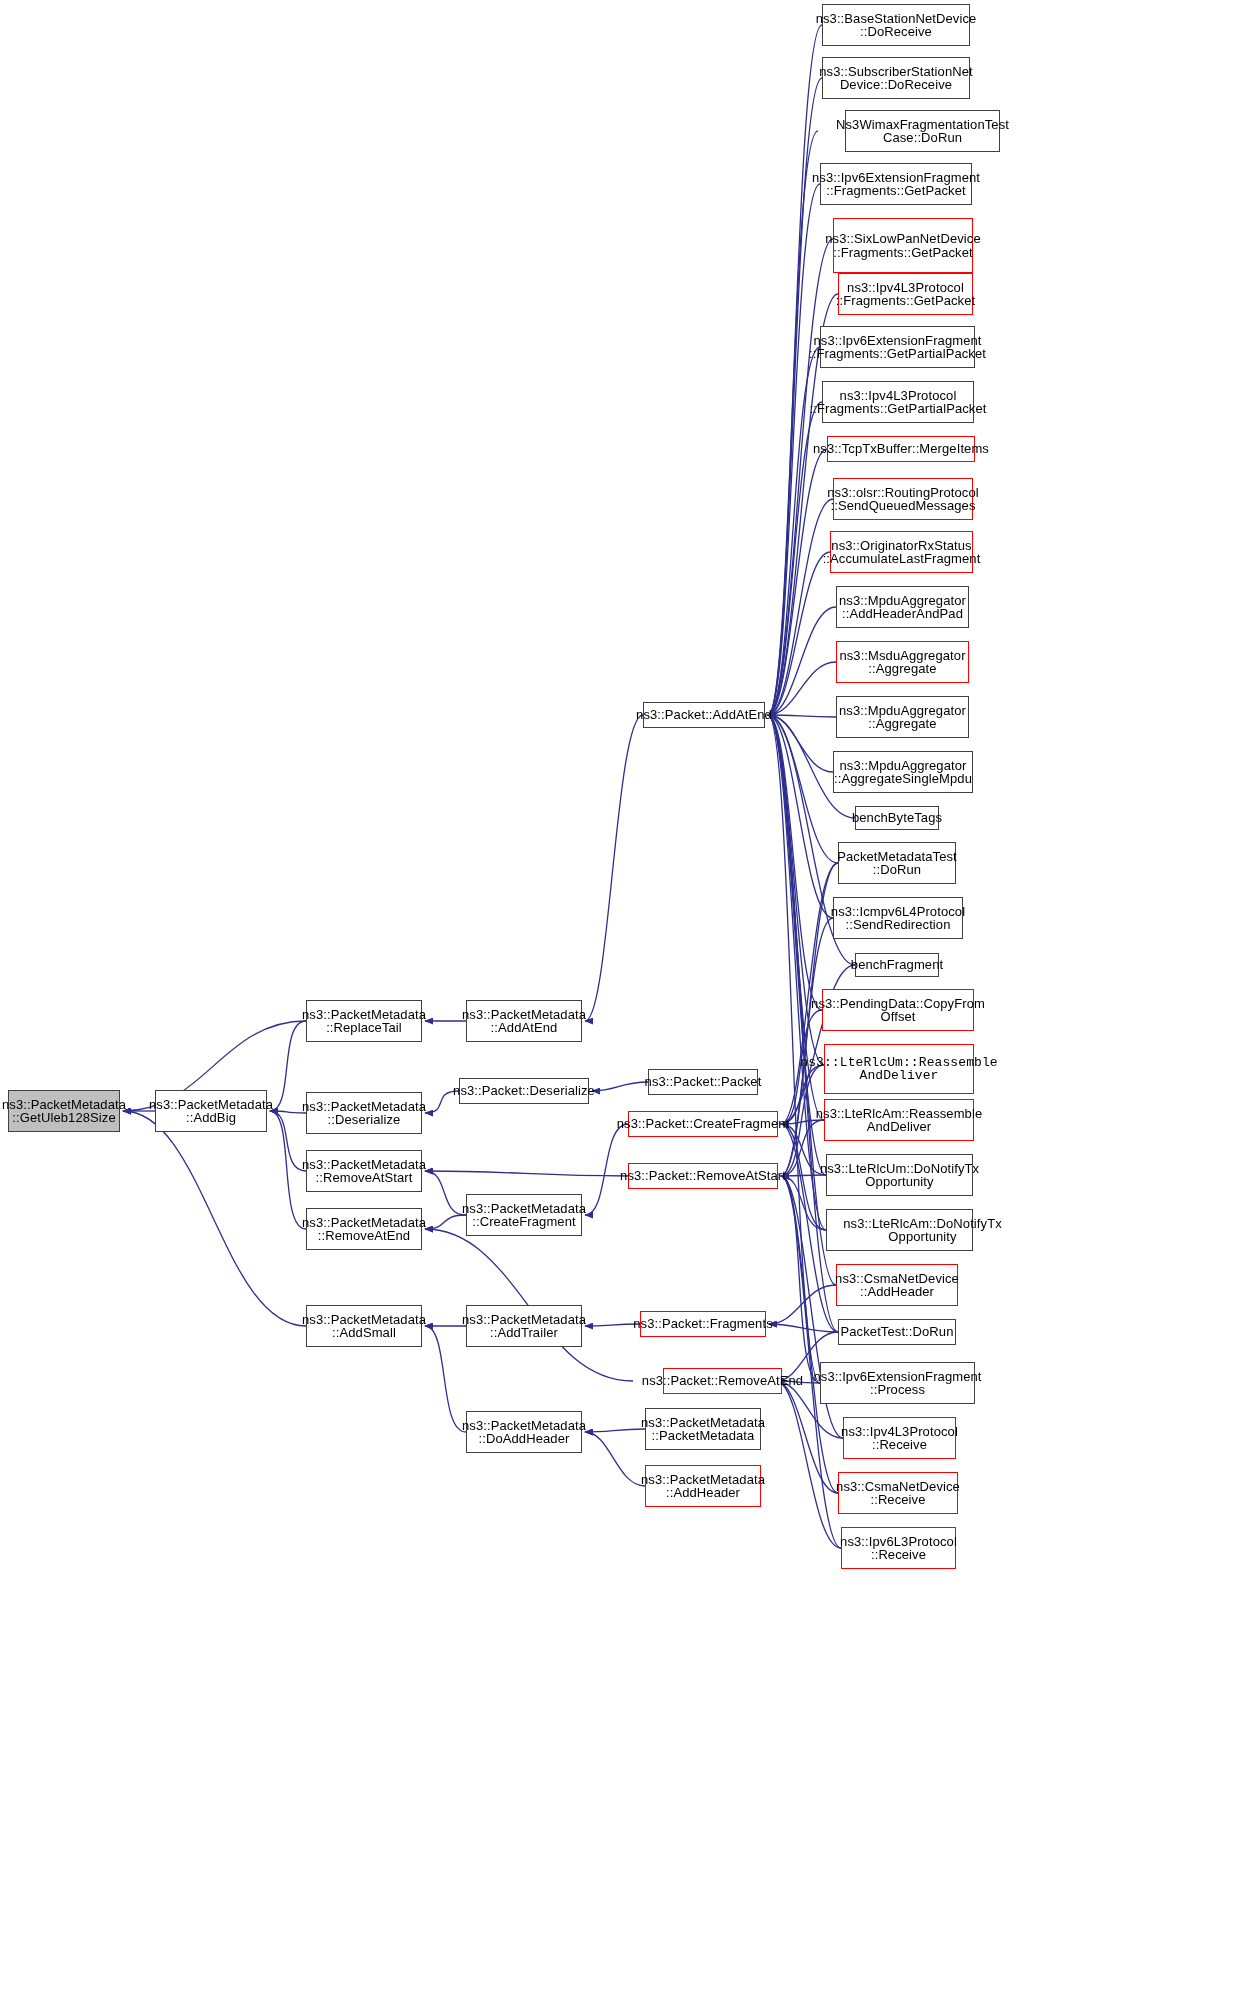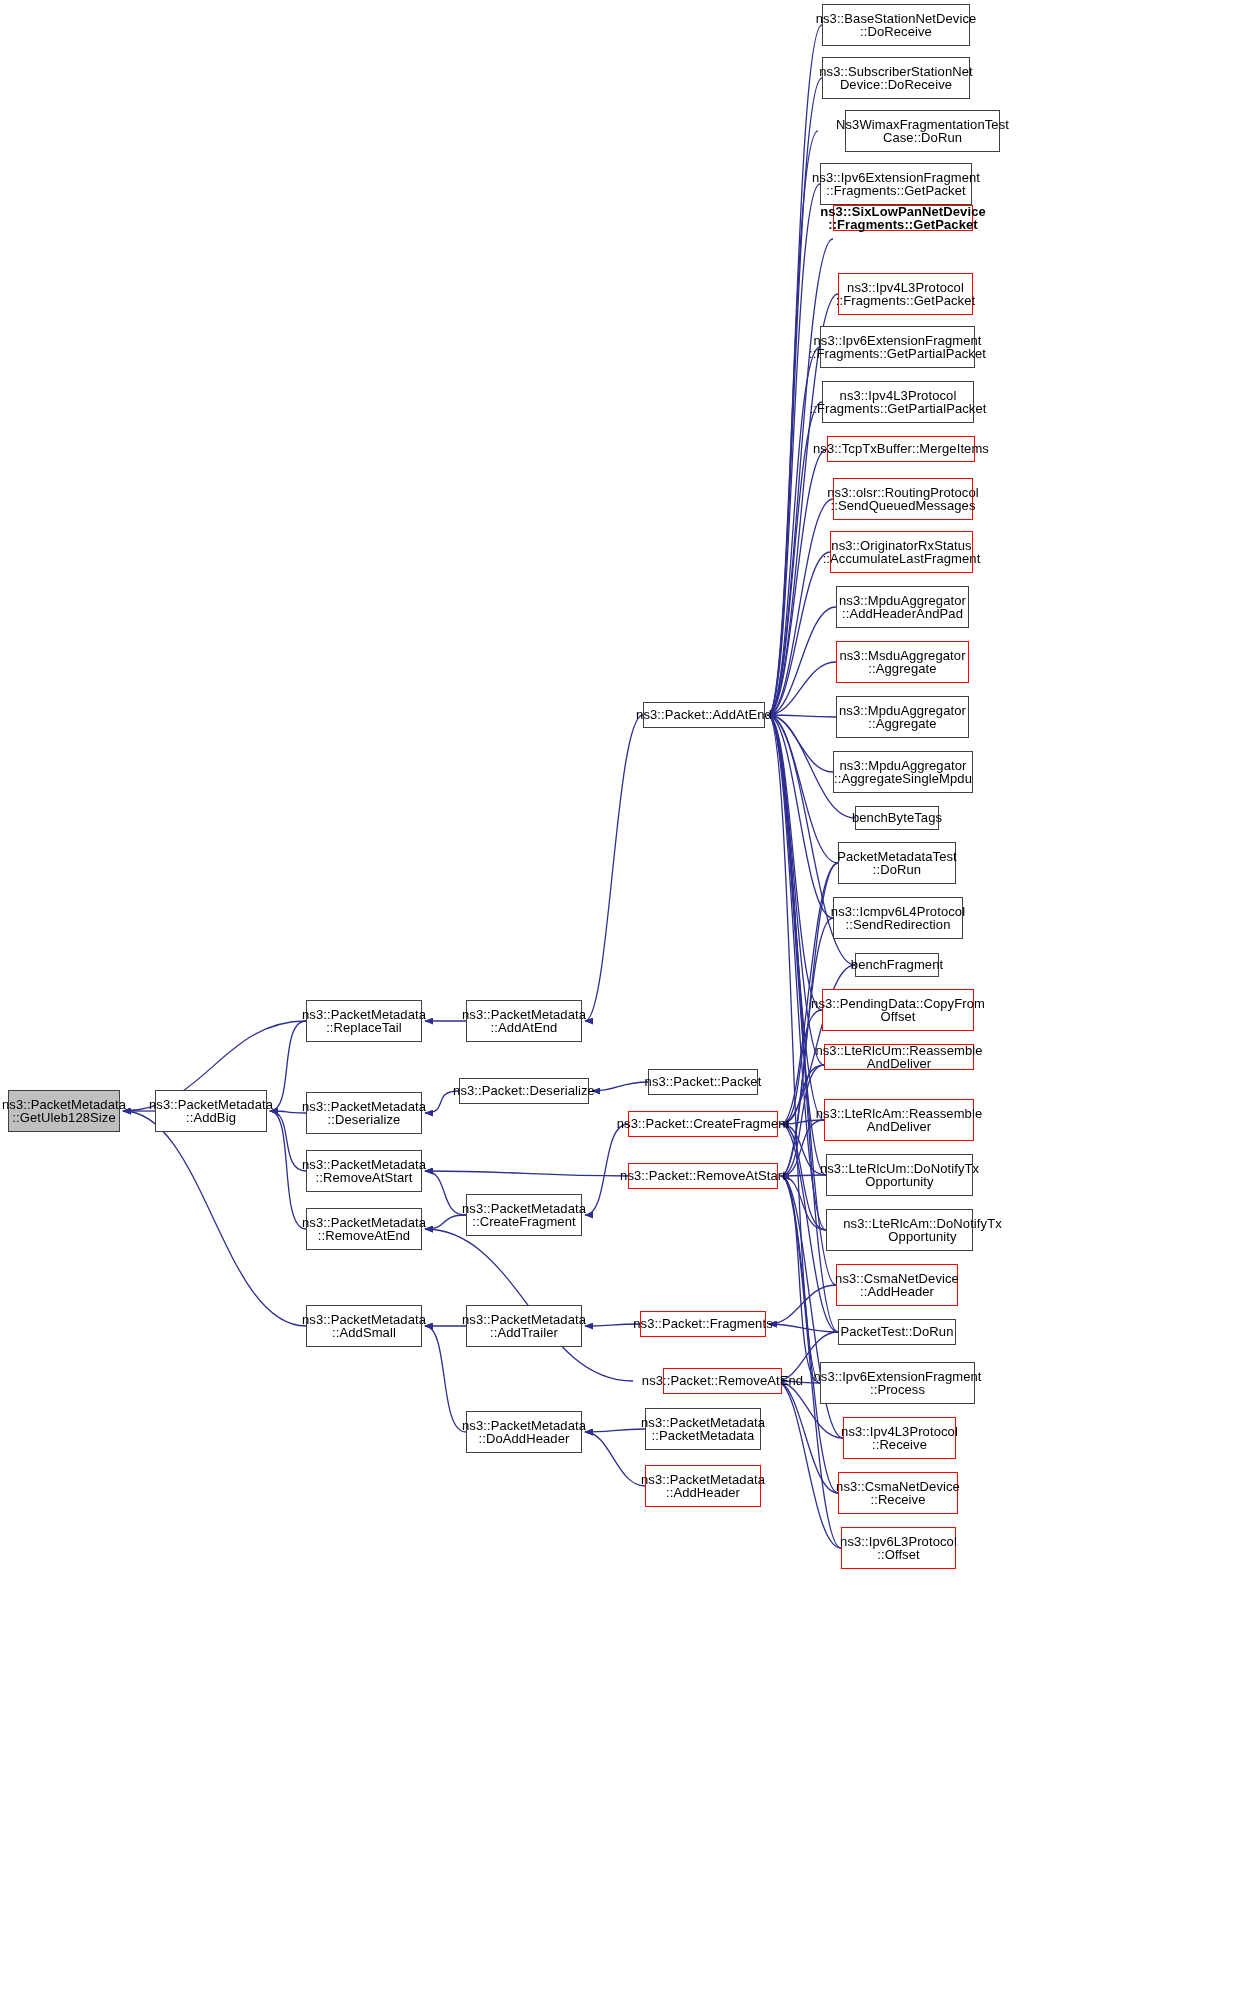--- a/index.html
+++ b/index.html
@@ -156,21 +156,21 @@
 ::AddHeader</div>
     <div class="node" style="left: 643px; top: 702px; width: 122px; height: 26px;">ns3::Packet::AddAtEnd</div>
     <div class="node" style="left: 822px; top: 4px; width: 148px; height: 42px;">ns3::BaseStationNetDevice
 ::DoReceive</div>
     <div class="node" style="left: 822px; top: 57px; width: 148px; height: 42px;">ns3::SubscriberStationNet
 Device::DoReceive</div>
     <div class="node" style="left: 818px; top: 110px; width: 155px; height: 42px; margin-left: 27px;">Ns3WimaxFragmentationTest
 Case::DoRun</div>
     <div class="node" style="left: 820px; top: 163px; width: 152px; height: 42px;">ns3::Ipv6ExtensionFragment
 ::Fragments::GetPacket</div>
-    <div class="node red" style="left: 833px; top: 205px; width: 140px; height: 26px; font-weight: bold;">ns3::SixLowPanNetDevice
+    <div class="node red" style="left: 833px; top: 218px; width: 140px; height: 55px;">ns3::SixLowPanNetDevice
 ::Fragments::GetPacket</div>
     <div class="node red" style="left: 838px; top: 273px; width: 135px; height: 42px;">ns3::Ipv4L3Protocol
 ::Fragments::GetPacket</div>
     <div class="node" style="left: 820px; top: 326px; width: 155px; height: 42px;">ns3::Ipv6ExtensionFragment
 ::Fragments::GetPartialPacket</div>
     <div class="node" style="left: 822px; top: 381px; width: 152px; height: 42px;">ns3::Ipv4L3Protocol
 ::Fragments::GetPartialPacket</div>
     <div class="node red" style="left: 827px; top: 436px; width: 148px; height: 26px;">ns3::TcpTxBuffer::MergeItems</div>
     <div class="node red" style="left: 833px; top: 478px; width: 140px; height: 42px;">ns3::olsr::RoutingProtocol
 ::SendQueuedMessages</div>
@@ -185,32 +185,32 @@
     <div class="node" style="left: 833px; top: 751px; width: 140px; height: 42px;">ns3::MpduAggregator
 ::AggregateSingleMpdu</div>
     <div class="node" style="left: 855px; top: 806px; width: 84px; height: 24px;">benchByteTags</div>
     <div class="node" style="left: 838px; top: 842px; width: 118px; height: 42px;">PacketMetadataTest
 ::DoRun</div>
     <div class="node" style="left: 833px; top: 897px; width: 130px; height: 42px;">ns3::Icmpv6L4Protocol
 ::SendRedirection</div>
     <div class="node" style="left: 855px; top: 953px; width: 84px; height: 24px;">benchFragment</div>
     <div class="node red" style="left: 822px; top: 989px; width: 152px; height: 42px;">ns3::PendingData::CopyFrom
 Offset</div>
-    <div class="node red" style="left: 824px; top: 1044px; width: 150px; height: 26px;">ns3::LteRlcUm::Reassemble
+    <div class="node red" style="left: 824px; top: 1044px; width: 150px; height: 50px; font-family: Liberation Mono, monospace;">ns3::LteRlcUm::Reassemble
 AndDeliver</div>
     <div class="node red" style="left: 824px; top: 1099px; width: 150px; height: 42px;">ns3::LteRlcAm::Reassemble
 AndDeliver</div>
     <div class="node" style="left: 826px; top: 1154px; width: 147px; height: 42px;">ns3::LteRlcUm::DoNotifyTx
 Opportunity</div>
     <div class="node" style="left: 826px; top: 1209px; width: 147px; height: 42px; padding-left: 48px;">ns3::LteRlcAm::DoNotifyTx
 Opportunity</div>
     <div class="node red" style="left: 836px; top: 1264px; width: 122px; height: 42px;">ns3::CsmaNetDevice
 ::AddHeader</div>
     <div class="node" style="left: 838px; top: 1319px; width: 118px; height: 26px;">PacketTest::DoRun</div>
     <div class="node" style="left: 820px; top: 1362px; width: 155px; height: 42px;">ns3::Ipv6ExtensionFragment
 ::Process</div>
     <div class="node red" style="left: 843px; top: 1417px; width: 113px; height: 42px;">ns3::Ipv4L3Protocol
 ::Receive</div>
     <div class="node red" style="left: 838px; top: 1472px; width: 120px; height: 42px;">ns3::CsmaNetDevice
 ::Receive</div>
     <div class="node red" style="left: 841px; top: 1527px; width: 115px; height: 42px;">ns3::Ipv6L3Protocol
-::Offset</div>
+::Receive</div>
   </div>
 
 </body></html>

